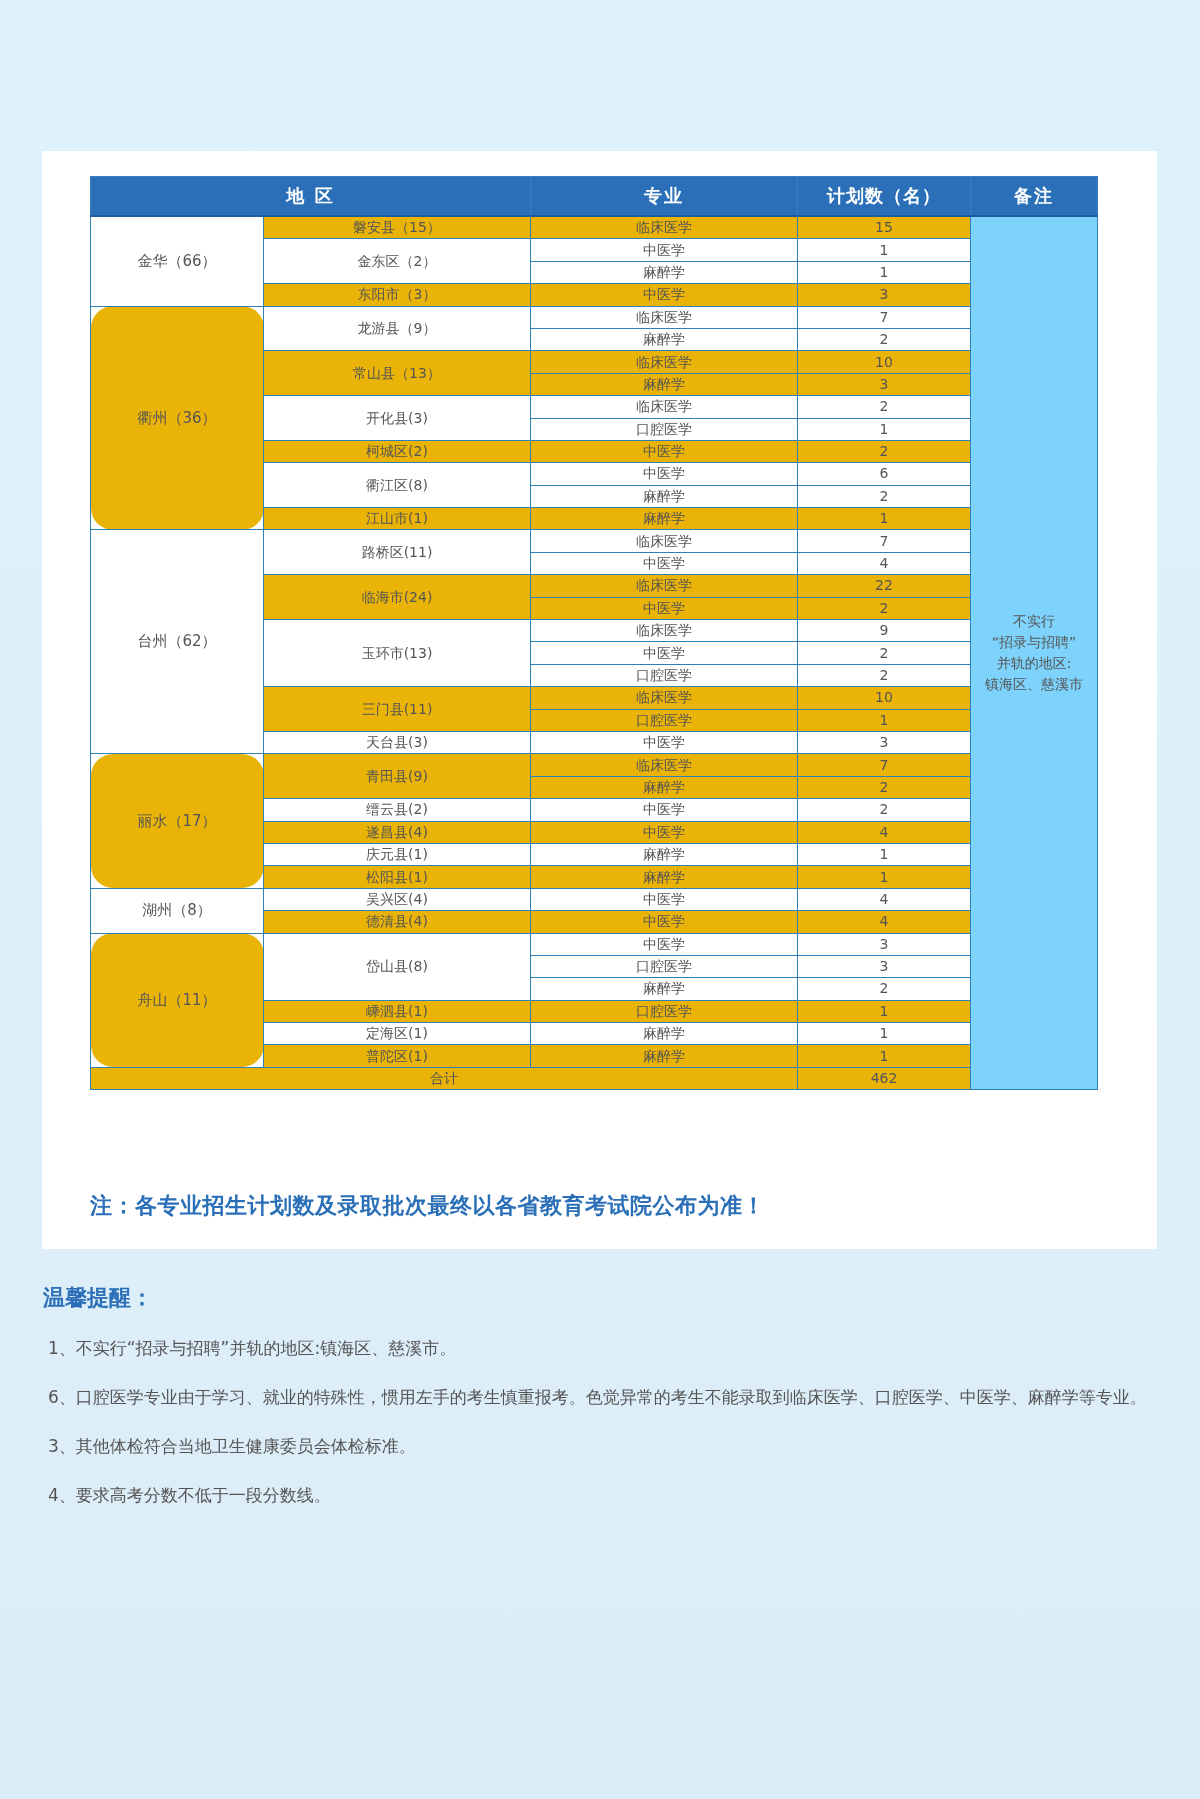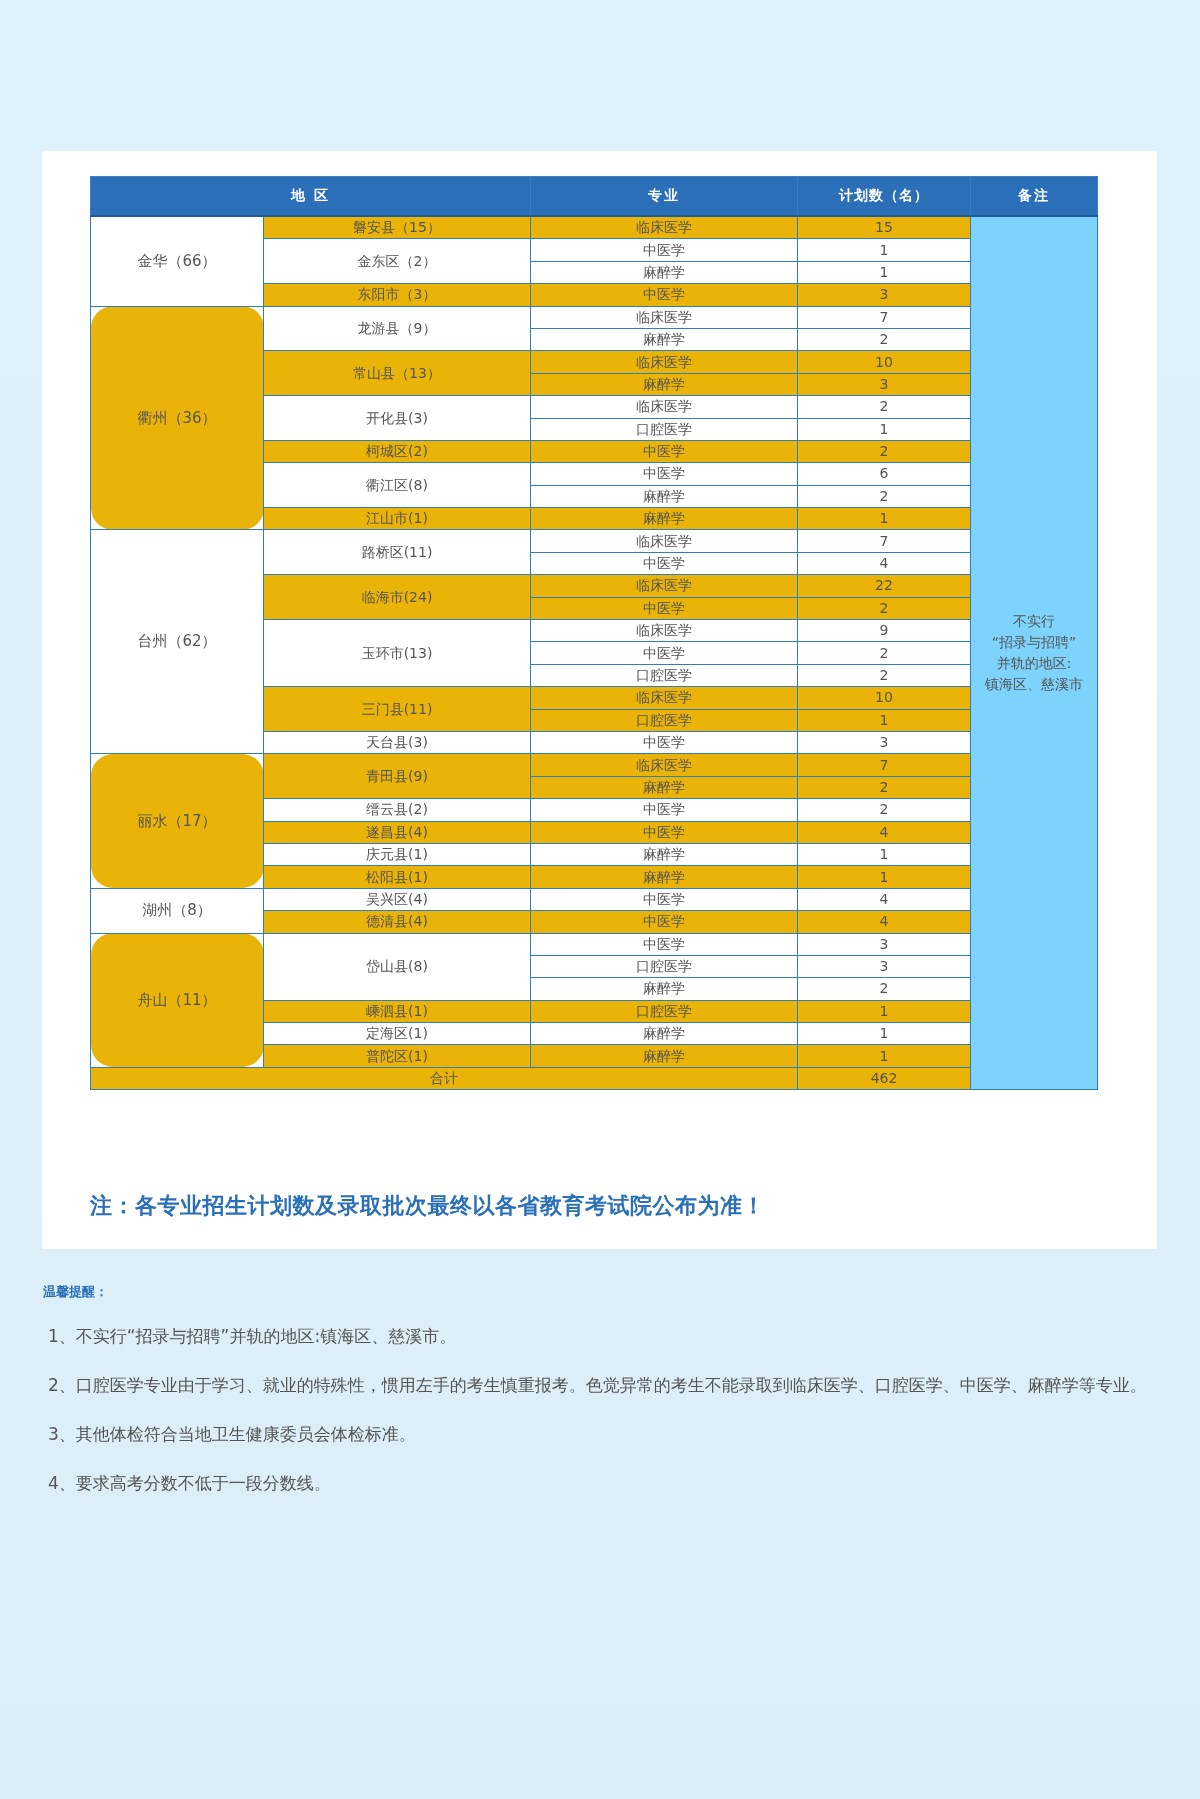--- a/index.html
+++ b/index.html
@@ -21,21 +21,21 @@
     font-size:14px;
     color:#555;
   }
   table.plan col.c-city { width:173px; }
   table.plan col.c-county { width:267px; }
   table.plan col.c-major { width:267px; }
   table.plan col.c-count { width:173px; }
   table.plan col.c-note { width:127px; }
   table.plan th {
     background:#2a6fb7; color:#fff; height:36px;
-    font-size:14px; font-weight:bold; letter-spacing:2px;
+    font-size:18px; font-weight:bold; letter-spacing:2px;
     border:1px solid #3b7dc0; border-bottom:2px solid #1d5c9c;
   }
   table.plan th.th-count { letter-spacing:1px; }
   table.plan td {
     border:1.5px solid #2f7fb8;
     height:21.4px; padding:0; text-align:center; vertical-align:middle;
     line-height:21px;
   }
   td.blue { background:#eab308; }
   td.white { background:#ffffff; }
@@ -46,21 +46,21 @@
   }
   td.total-label, td.total-val { background:#eab308; }
   .footnote {
     position:absolute; left:48px; top:1040px;
     font-size:22px; font-weight:bold; color:#2a6fb7; letter-spacing:0.5px;
   }
   .tips {
     position:absolute; left:43px; top:1283px; width:1120px;
     color:#555; font-size:17px;
   }
-  .tips .tips-title { color:#2a6fb7; font-weight:bold; font-size:13px; margin-bottom:13px; }
+  .tips .tips-title { color:#2a6fb7; font-weight:bold; font-size:22px; margin-bottom:13px; }
   .tips p { margin:5px; line-height:44px; }
 </style>
 </head>
 <body>
 
 <div class="card">
   <table class="plan">
     <colgroup>
       <col class="c-city">
         <col class="c-county">
@@ -272,16 +272,16 @@
         </tr>
       </tbody>
   </table>
 
   <div class="footnote">注：各专业招生计划数及录取批次最终以各省教育考试院公布为准！</div>
 </div>
 
 <div class="tips">
   <div class="tips-title">温馨提醒：</div>
   <p>1、不实行“招录与招聘”并轨的地区:镇海区、慈溪市。</p>
-  <p>2、口腔医学专业由于学习、就业的特殊性，惯用左手的考生慎重报考。色觉异常的考生不能录取到临床医学、口腔医学、中医学、麻醉学等专业。</p>
+  <p>6、口腔医学专业由于学习、就业的特殊性，惯用左手的考生慎重报考。色觉异常的考生不能录取到临床医学、口腔医学、中医学、麻醉学等专业。</p>
   <p>3、其他体检符合当地卫生健康委员会体检标准。</p>
   <p>4、要求高考分数不低于一段分数线。</p>
 </div>
 
 </body></html>

